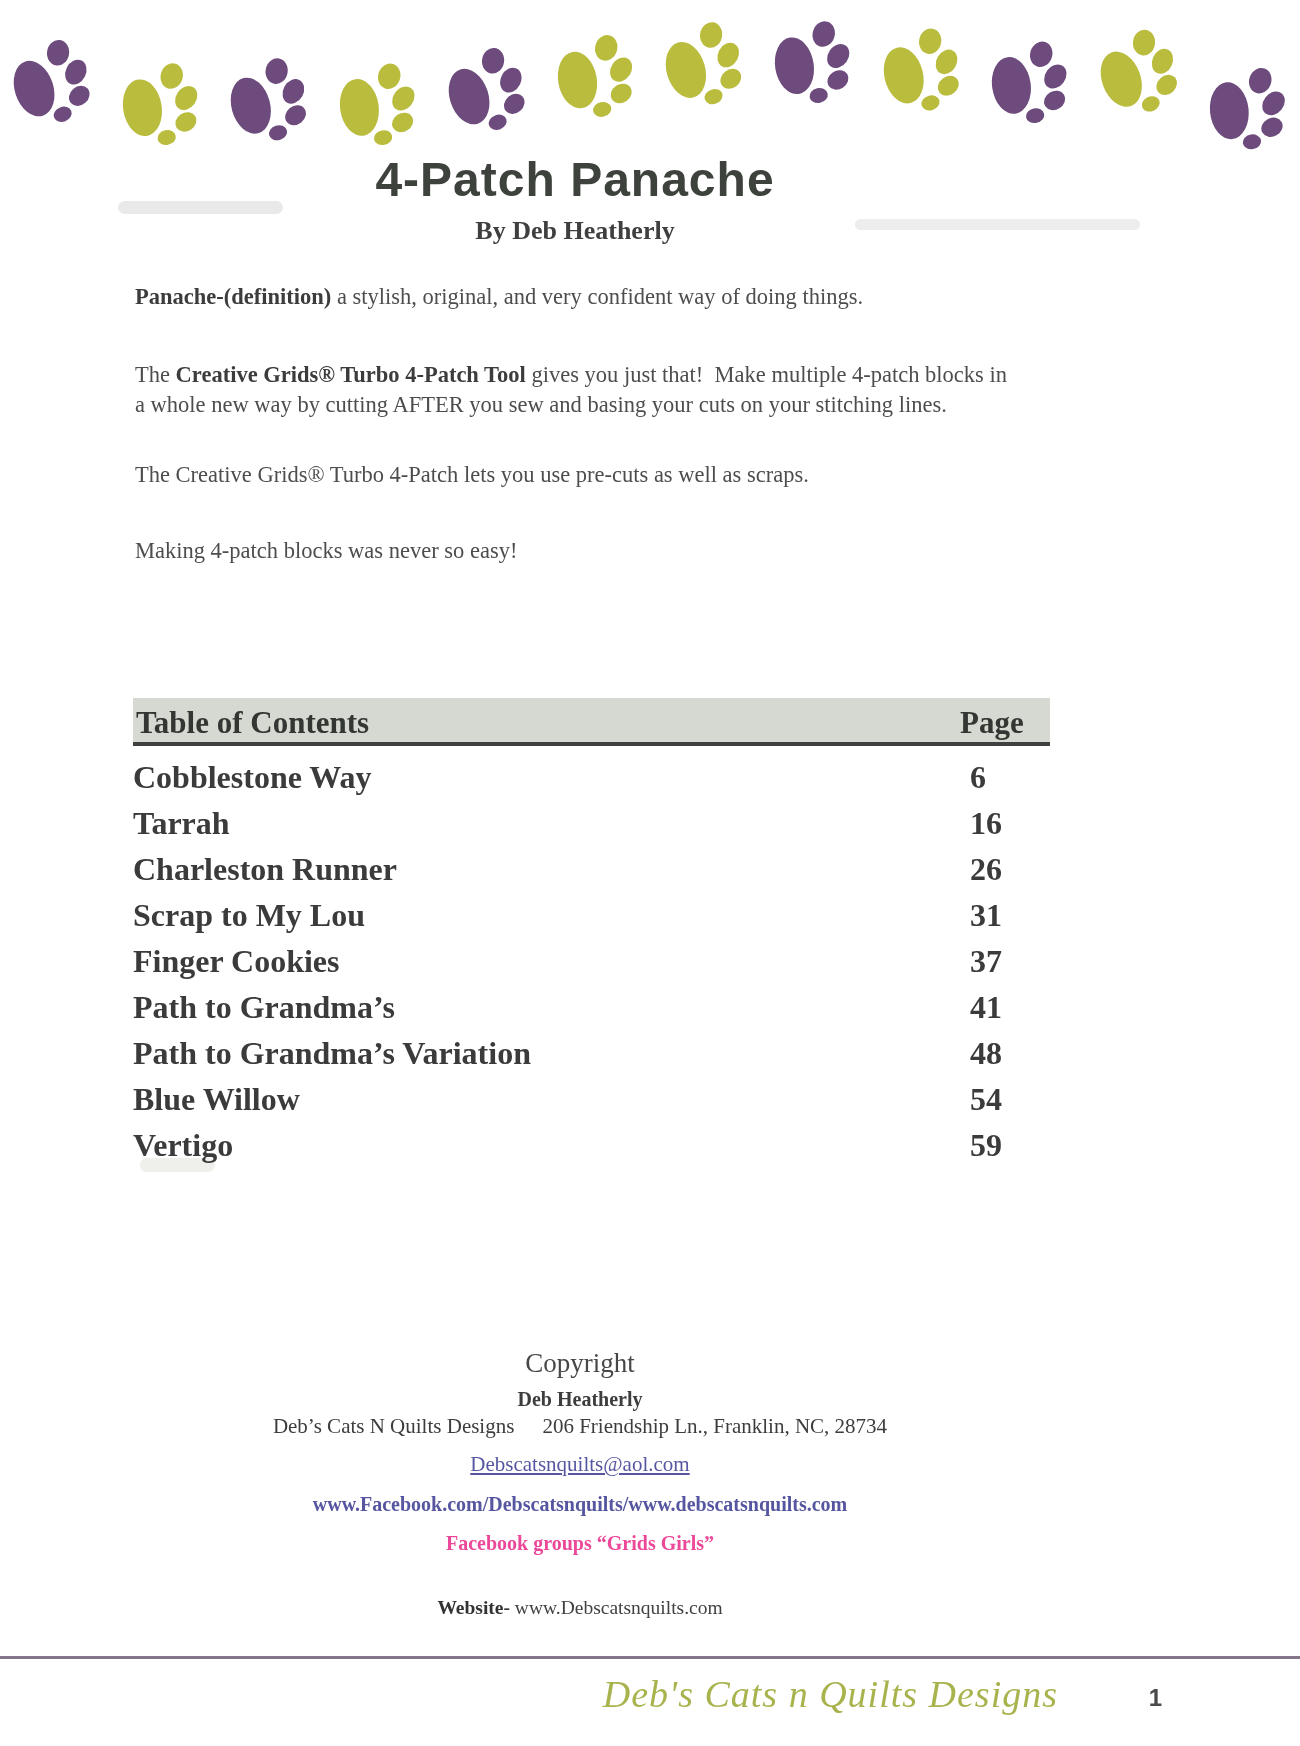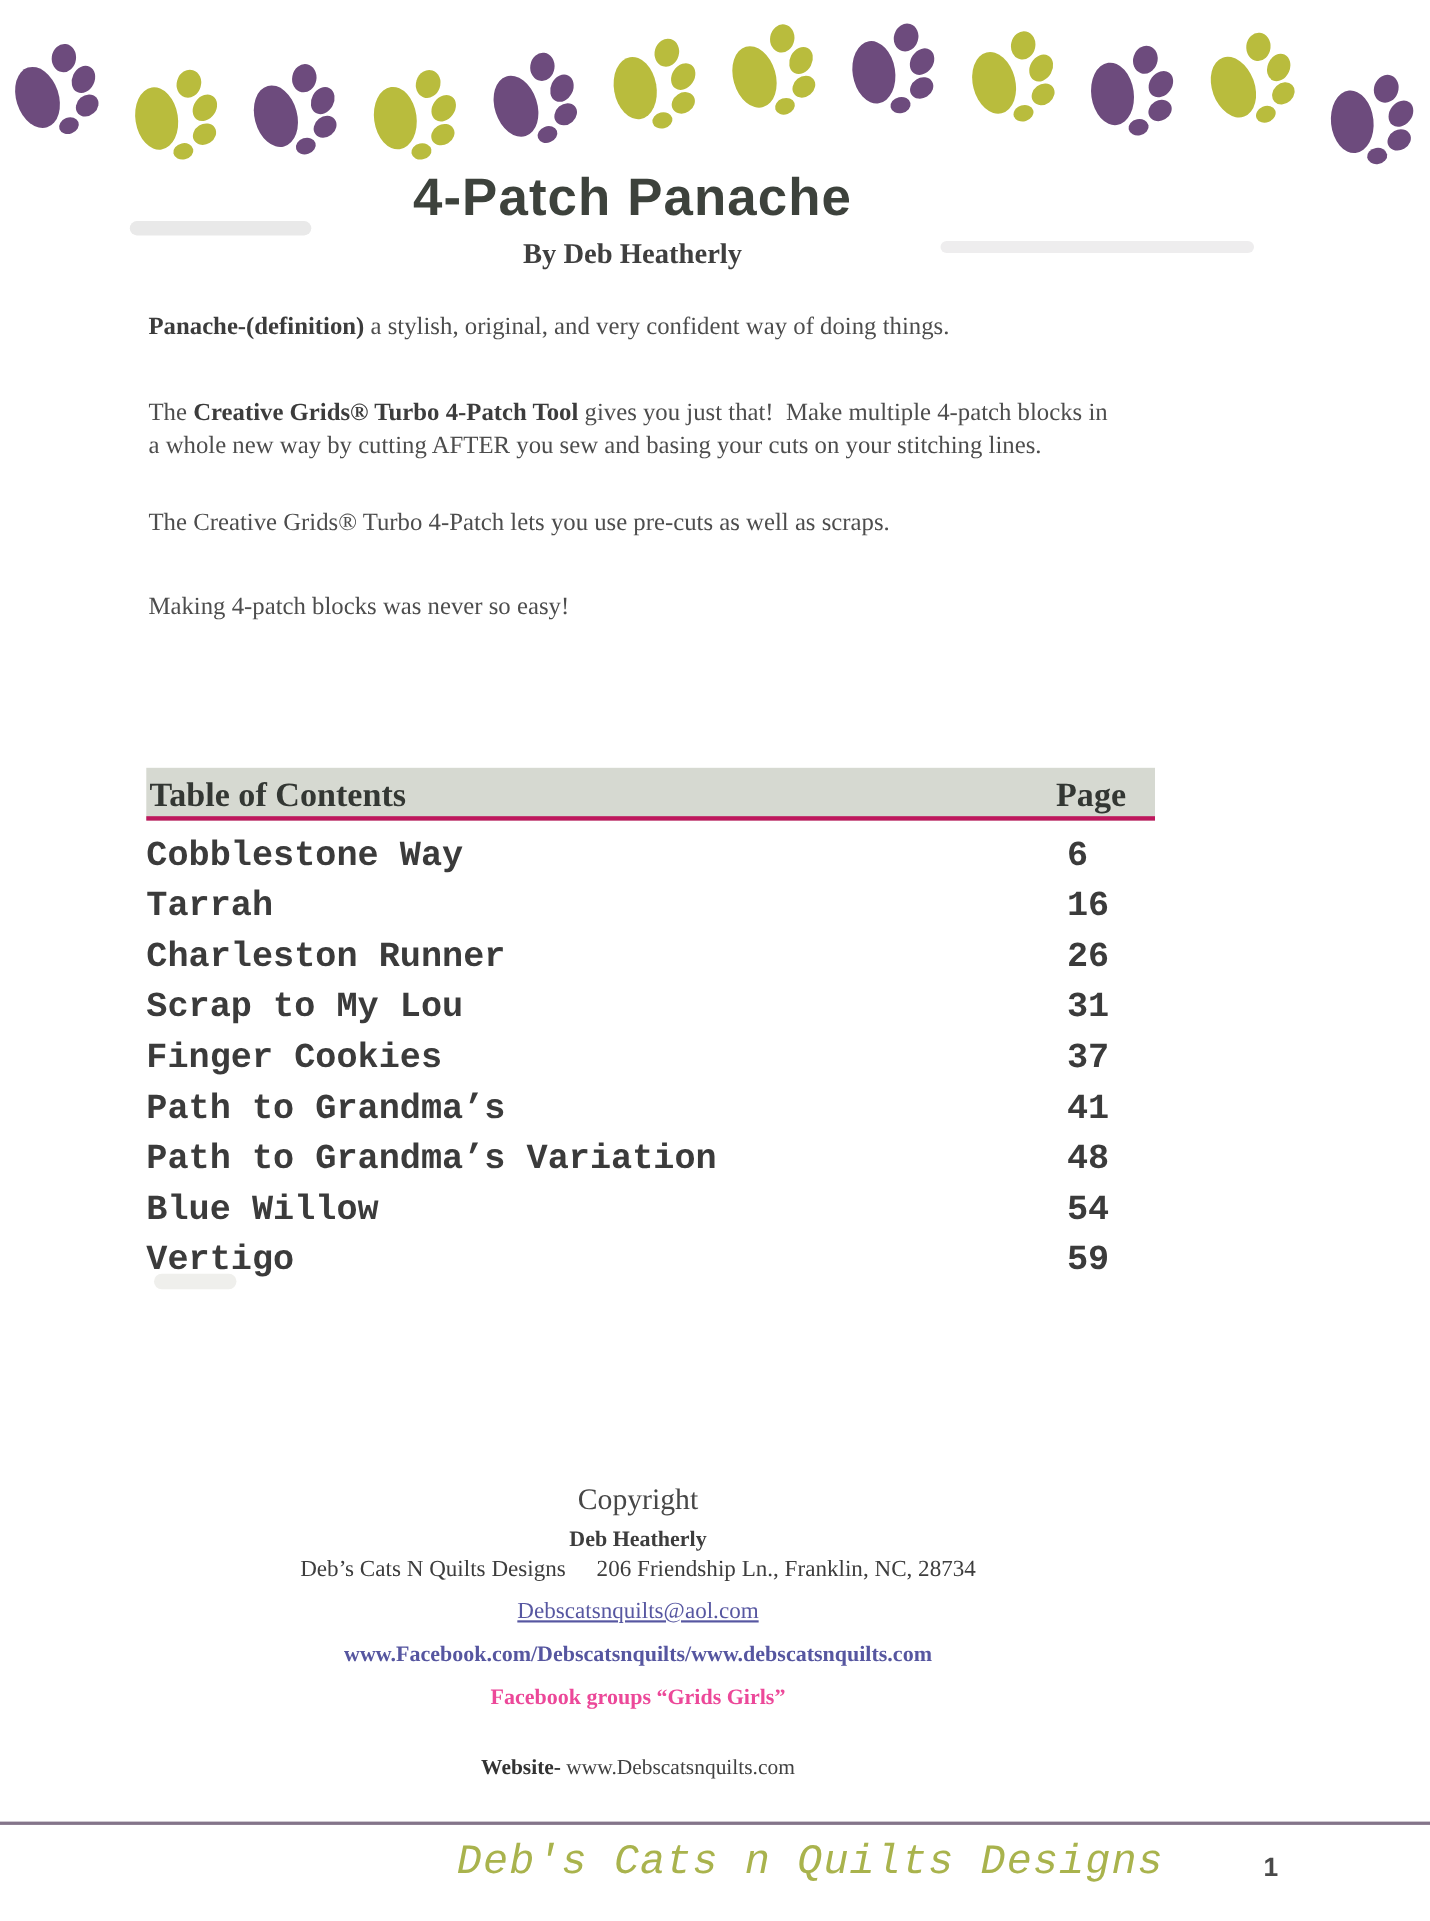--- a/index.html
+++ b/index.html
@@ -25,44 +25,44 @@
   .body{position:absolute;left:135px;width:880px;margin:0;font-size:22.5px;line-height:1.35;
         color:#4d4d4d;white-space:pre-wrap;}
   .body strong{color:#3c3c3c;}
   .p1{top:282px;}
   .p2{top:360px;}
   .p3{top:460px;}
   .p4{top:536px;}
   
   .toc{position:absolute;left:133px;top:698px;width:917px;}
   .toc-header{display:flex;justify-content:space-between;align-items:flex-end;
-              background:#d6d9d1;height:48px;border-bottom:4px solid #be185d;
+              background:#d6d9d1;height:48px;border-bottom:4px solid #404040;
               padding:16px 0 1px 3px;box-sizing:border-box;}
   .toc-h-title{font-weight:bold;font-size:31px;color:#333733;}
   .toc-h-page{font-weight:bold;font-size:31px;color:#333733;width:90px;}
-  .toc-rows{padding-top:8px;font-family:Liberation Mono, monospace;}
+  .toc-rows{padding-top:8px;}
   .toc-row{display:flex;justify-content:space-between;height:46px;align-items:center;}
   .toc-title{font-weight:bold;font-size:32px;color:#3b3b3b;}
   .toc-page{font-weight:bold;font-size:32px;color:#3b3b3b;width:90px;padding-left:10px;
             box-sizing:border-box;}
   
   .centered{position:absolute;left:0;width:1160px;text-align:center;}
   .c-heading{top:1348px;font-size:27px;color:#474747;}
   .c-name{top:1388px;font-size:20px;font-weight:bold;color:#3d3d3d;}
   .c-line{top:1414px;font-size:21px;font-weight:normal;color:#3d3d3d;}
   .c-address{margin-left:28px;}
   .c-email-wrap{top:1452px;}
   .c-email{font-size:21px;color:#5757a1;text-decoration:underline;cursor:pointer;}
   .c-fb{top:1493px;font-size:20px;font-weight:bold;color:#5656a0;}
   .c-groups{top:1532px;font-size:20px;font-weight:bold;color:#ec4899;}
   .c-web{top:1597px;font-size:19.5px;color:#414141;}
   .c-web strong{color:#333;}
   
   .footer-rule{position:absolute;top:1656px;left:0;width:1300px;height:3px;background:#84758a;}
-  .footer-script{position:absolute;top:1672px;right:242px;font-family:Liberation Mono, monospace;
+  .footer-script{position:absolute;top:1672px;right:242px;font-family:Liberation Serif, serif;
                  font-style:italic;font-size:38px;color:#a9b34d;letter-spacing:1px;}
   .footer-page{position:absolute;top:1684px;right:138px;font-family:"Liberation Sans", sans-serif;
                font-weight:bold;font-size:24px;color:#4a4a4a;}
 </style>
 </head>
 <body>
 
 <div class="page">
 
   <div class="paw-row">

